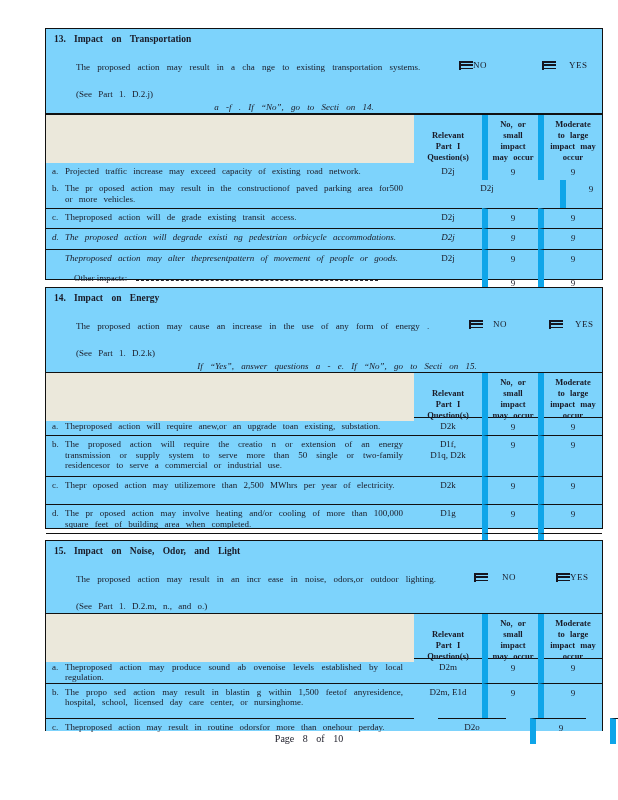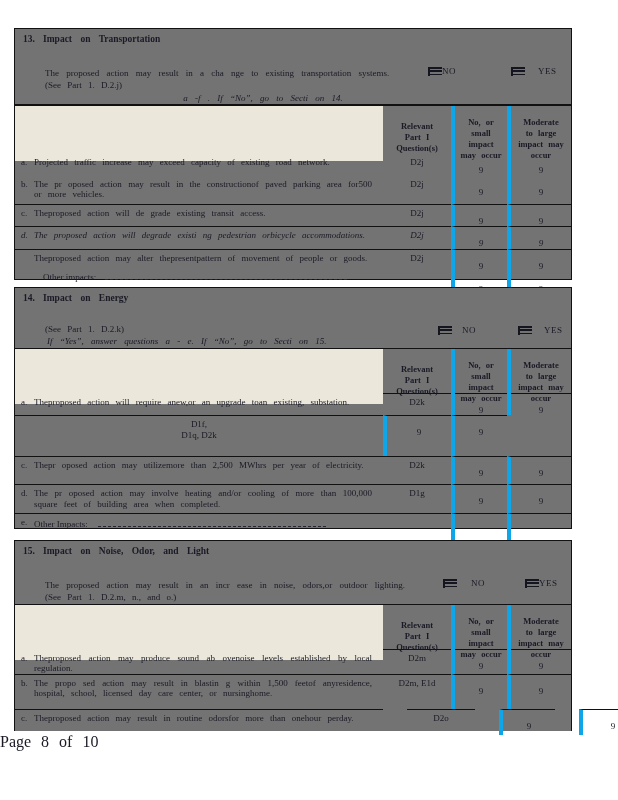--- a/index.html
+++ b/index.html
@@ -1,54 +1,54 @@
 <!DOCTYPE html>
 <html><head>
 <meta charset="utf-8">
 <style>
   html,body{margin:0;padding:0;background:#ffffff;}
   .page{position:relative;width:618px;height:800px;background:#fff;
         font-family:"Liberation Serif","DejaVu Serif",serif;color:#1a1a26;overflow:hidden;}
-  .sec{position:absolute;left:14px;width:556px;border:1px solid #111;background:#737373;}
+  .sec{position:absolute;left:45px;width:556px;border:1px solid #111;background:#7dd3fc;}
   .sec-head{padding:2px 6px 0 8px;line-height:11.5px;}
   .sec-titleline{white-space:nowrap;}
   .sec-num{display:inline-block;width:20px;font-weight:bold;font-size:9.5px;}
   .sec-title{font-weight:bold;font-size:9.5px;word-spacing:6px;}
-  .introwrap{position:relative;padding-left:22px;margin-top:19px;}
+  .introwrap{position:relative;padding-left:22px;margin-top:13px;}
   .intro{display:inline-block;max-width:392px;font-size:9px;word-spacing:5px;}
   .yn{position:absolute;top:1px;display:flex;align-items:center;font-size:9px;}
   .cbx{display:inline-block;width:12px;height:9px;border-left:2.5px solid #15151f;
        background:repeating-linear-gradient(180deg,#15151f 0 1.6px,rgba(0,0,0,0) 1.6px 3.4px);
        vertical-align:-1px;}
   .ynlab{word-spacing:normal;letter-spacing:.5px;}
-  .see{padding-left:22px;font-size:9px;word-spacing:4px;margin-top:1px;}
-  .instr{font-style:italic;font-size:9px;word-spacing:5px;margin-top:1px;}
+  .see{padding-left:22px;font-size:9px;word-spacing:4px;margin-top:16px;}
+  .instr{font-style:italic;font-size:9px;word-spacing:5px;margin-top:1px;text-align:center;}
   .instr.center{width:480px;text-align:center;}
   .instr.left{padding-left:24px;}
   .tbl{border-top:2px solid #111;}
   .tbl14,.tbl15{border-top:1.5px solid #111;}
   .trow,.thead{display:grid;grid-template-columns:368px 68px 56px 64px;}
   .c{font-size:9px;line-height:10.5px;}
   .h1{background:#ebe8db;}
   .hc{font-weight:bold;font-size:8.5px;line-height:11px;text-align:center;
       white-space:pre-line;padding-top:15px;word-spacing:3px;}
   .c2{text-align:center;padding-top:3px;white-space:pre-line;}
-  .c3,.c4{border-left:4px solid #0ea5e9;text-align:center;padding-top:11px;}
+  .c3,.c4{border-left:6px solid #0ea5e9;text-align:center;padding-top:4px;}
   .hb{border-bottom:1px solid #111;}
   .sep .c{border-top:1px solid #111;}
   .sep .c3,.sep .c4{border-top:1px solid #111;}
   .c1{padding:3px 4px 0 6px;}
   .rl{display:inline-block;width:13px;vertical-align:top;}
   .rt{display:inline-block;max-width:338px;word-spacing:4px;text-align:justify;vertical-align:top;}
   .mark{display:block;}
   .stack .mark{margin-bottom:13px;}
   .fill{display:inline-block;border-bottom:1.2px dashed #26262e;height:9px;vertical-align:baseline;}
   .oi-line{padding-left:22px;margin-top:7px;}
-  .footer{position:absolute;left:0;top:733px;width:100%;
-          font-size:16px;word-spacing:6px;}
+  .footer{position:absolute;left:0;top:733px;width:100%;text-align:center;
+          font-size:10px;word-spacing:6px;}
   .botless{border-bottom:none;}
 </style>
 </head>
 <body>
 
 <div class="page">
 
   <div class="sec" style="top:28px;height:250px;">
     <div class="sec-head">
       <div class="sec-titleline">
@@ -89,21 +89,21 @@
         <div class="c c1"><span class="rl">a.</span><span class="rt">Projected traffic increase may exceed capacity of existing road network.</span></div>
         <div class="c c2">D2j</div>
         <div class="c c3">
             <span class="mark">9</span>
           </div>
         <div class="c c4">
             <span class="mark">9</span>
           </div>
       </div>
 
-      <div class="trow" style="min-height:28px;">
+      <div class="trow" style="min-height:28px;gap:39px;">
         <div class="c c1"><span class="rl">b.</span><span class="rt">The pr oposed action may result in the constructionof paved parking area for500 or more vehicles.</span></div>
         <div class="c c2">D2j</div>
         <div class="c c3">
             <span class="mark">9</span>
           </div>
         <div class="c c4">
             <span class="mark">9</span>
           </div>
       </div>
 
@@ -124,21 +124,21 @@
         <div class="c c3">
             <span class="mark">9</span>
           </div>
         <div class="c c4">
             <span class="mark">9</span>
           </div>
       </div>
 
       <div class="trow sep" style="min-height:60px;">
         <div class="c c1">
-          <div style="padding-left:13px;"><span class="rt">Theproposed action may alter thepresentpattern of movement of people or goods.</span></div>
+          <div style="padding-left:13px;font-style:italic;"><span class="rt">Theproposed action may alter thepresentpattern of movement of people or goods.</span></div>
           <div class="oi-line"><span>Other impacts:</span>
             <span class="fill" style="width:242px;margin-left:6px;"></span></div>
           <div style="padding-left:22px;margin-top:6px;"><span class="fill" style="width:292px;"></span></div>
         </div>
         <div class="c c2">D2j</div>
         <div class="c c3 stack">
             <span class="mark">9</span>
             <span class="mark">9</span>
           </div>
         <div class="c c4 stack">
@@ -148,20 +148,21 @@
       </div>
     </div>
   </div>
 
   <div class="sec" style="top:287px;height:240px;">
     <div class="sec-head">
       <div class="sec-titleline">
         <span class="sec-num">14.</span><span class="sec-title">Impact on Energy</span>
       </div>
       <div class="introwrap">
+        <span class="intro">The proposed action may cause an increase in the use of any form of energy .</span>
         <span class="yn" style="left:415px;">
           <span class="cbx"></span>
           <span style="width:10px;"></span>
           <span class="ynlab">NO</span>
           <span style="width:42px;"></span>
           <span class="cbx"></span>
           <span style="width:12px;"></span>
           <span class="ynlab">YES</span>
         </span>
       </div>
@@ -190,20 +191,21 @@
         <div class="c c2">D2k</div>
         <div class="c c3">
             <span class="mark">9</span>
           </div>
         <div class="c c4">
             <span class="mark">9</span>
           </div>
       </div>
 
       <div class="trow sep" style="min-height:41px;">
+        <div class="c c1"><span class="rl">b.</span><span class="rt">The proposed action will require the creatio n or extension of an energy transmission or supply system to serve more than 50 single or two-family residencesor to serve a commercial or industrial use.</span></div>
         <div class="c c2">D1f,
 D1q, D2k</div>
         <div class="c c3">
             <span class="mark">9</span>
           </div>
         <div class="c c4">
             <span class="mark">9</span>
           </div>
       </div>
 

